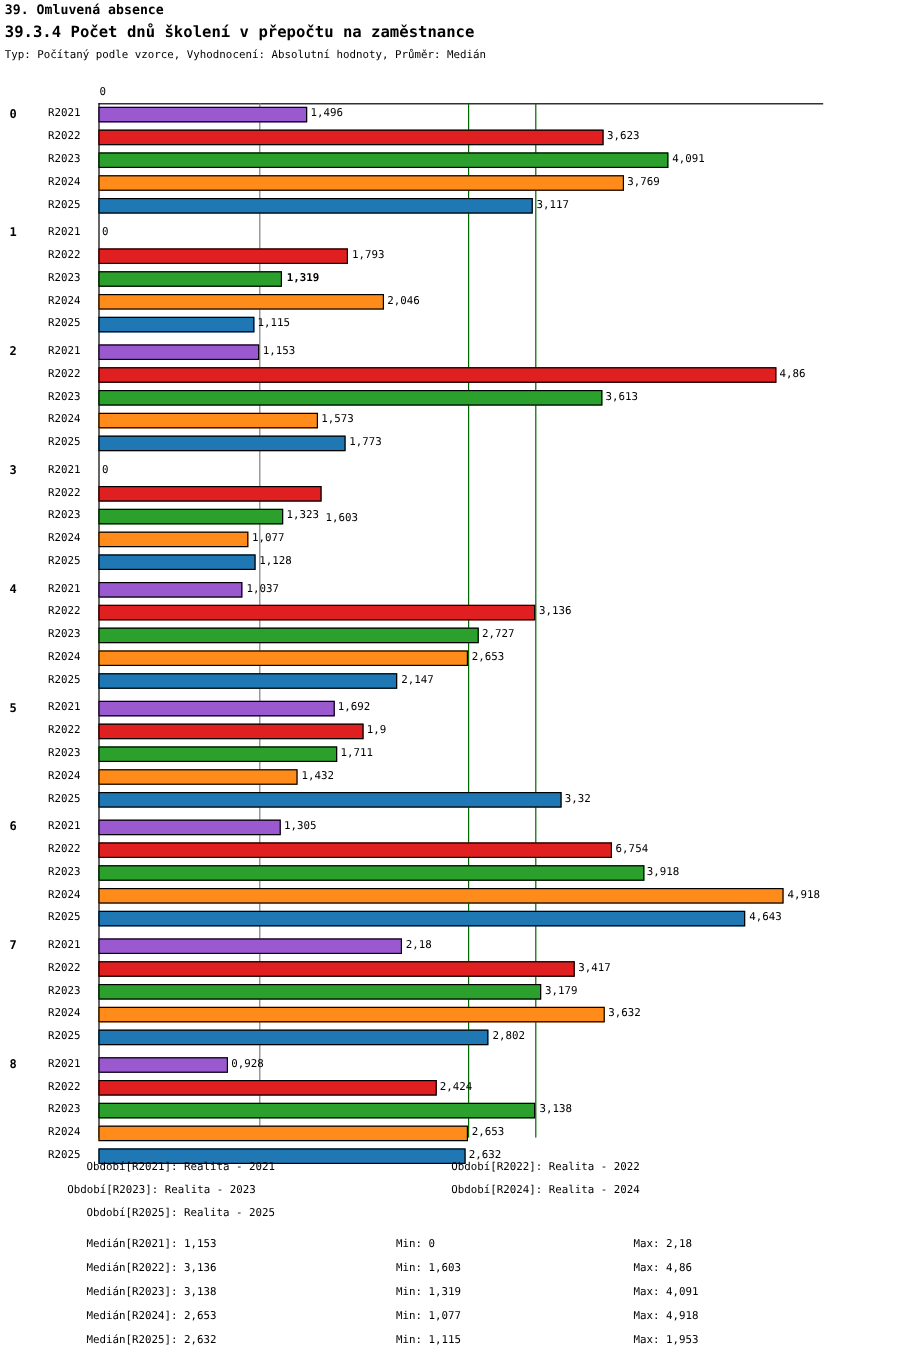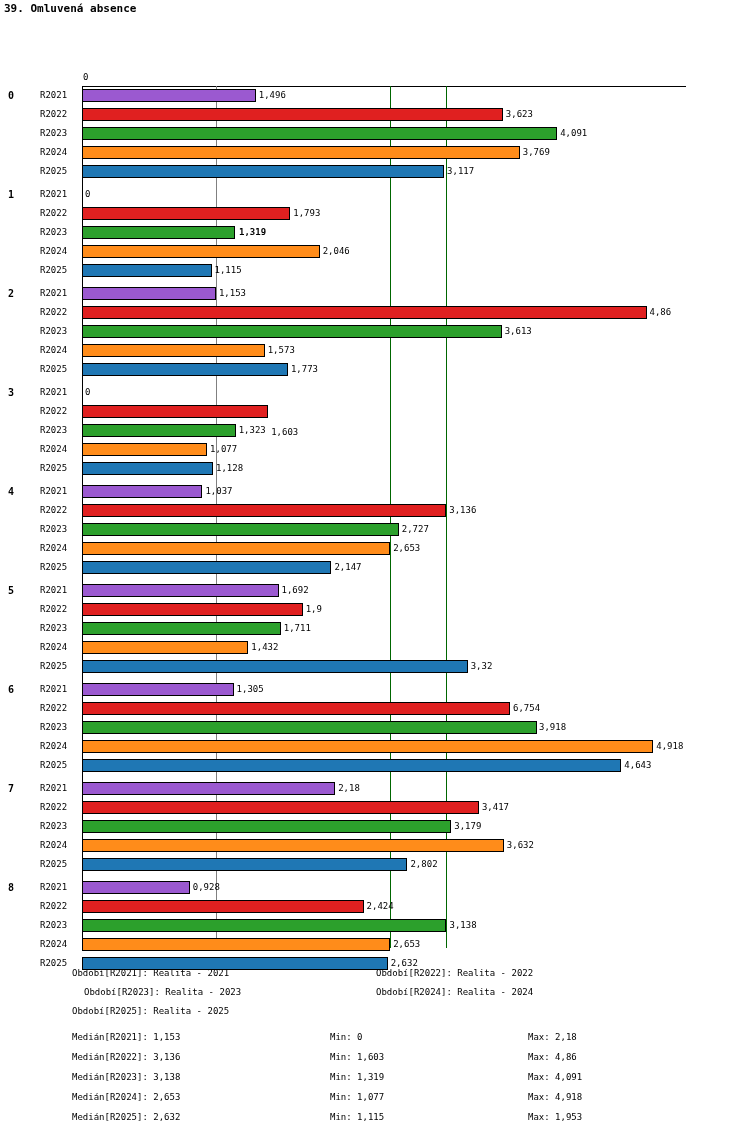--- a/index.html
+++ b/index.html
@@ -149,20 +149,22 @@
   .stat-median { position: absolute; left: 72px; white-space: nowrap; }
   .stat-min    { position: absolute; left: 330px; white-space: nowrap; }
   .stat-max    { position: absolute; left: 528px; white-space: nowrap; }
 </style>
 </head>
 <body>
 
 <div class="page">
 
   <div class="hdr-line1">39. Omluvená absence</div>
+  <div class="hdr-line2">39.3.4 Počet dnů školení v přepočtu na zaměstnance</div>
+  <div class="hdr-line3">Typ: Počítaný podle vzorce, Vyhodnocení: Absolutní hodnoty, Průměr: Medián</div>
 
   <div class="chart">
     <div class="topaxis"></div>
     <div class="zerolabel">0</div>
     <div class="plot" id="plot">
         <div class="gridline axis0" style="left: 0px; background: rgb(0, 0, 0);"></div>
         <div class="gridline" style="left: 133.925px; background: rgb(128, 128, 128);"></div>
         <div class="gridline green" style="left: 308.156px; background: rgb(0, 102, 0);"></div>
         <div class="gridline green" style="left: 364.491px; background: rgb(0, 102, 0);"></div>
       </div>
@@ -414,21 +416,21 @@
           <div class="row-label">R2025</div>
           <div class="bar" style="width: 305.717px; background: rgb(31, 119, 180);"></div>
           <div class="bar-value" style="left: 390.717px;">2,632</div>
         </div>
       </div>
     </div>
 
   <div class="legend" id="legend">
       <div class="legend-item" style="left: 72px; top: 0px;">Období[R2021]: Realita - 2021</div>
       <div class="legend-item" style="left: 376px; top: 0px;">Období[R2022]: Realita - 2022</div>
-      <div class="legend-item" style="left: 84px; top: 19px;">Období[R2023]: Realita - 2023</div>
+      <div class="legend-item" style="left: 56px; top: 19px;">Období[R2023]: Realita - 2023</div>
       <div class="legend-item" style="left: 376px; top: 19px;">Období[R2024]: Realita - 2024</div>
       <div class="legend-item" style="left: 72px; top: 38px;">Období[R2025]: Realita - 2025</div>
     </div>
   <div class="stats" id="stats">
       <div class="stat-median" style="top: 0px;">Medián[R2021]: 1,153</div>
       <div class="stat-min" style="top: 0px;">Min: 0</div>
       <div class="stat-max" style="top: 0px;">Max: 2,18</div>
       <div class="stat-median" style="top: 20px;">Medián[R2022]: 3,136</div>
       <div class="stat-min" style="top: 20px;">Min: 1,603</div>
       <div class="stat-max" style="top: 20px;">Max: 4,86</div>

